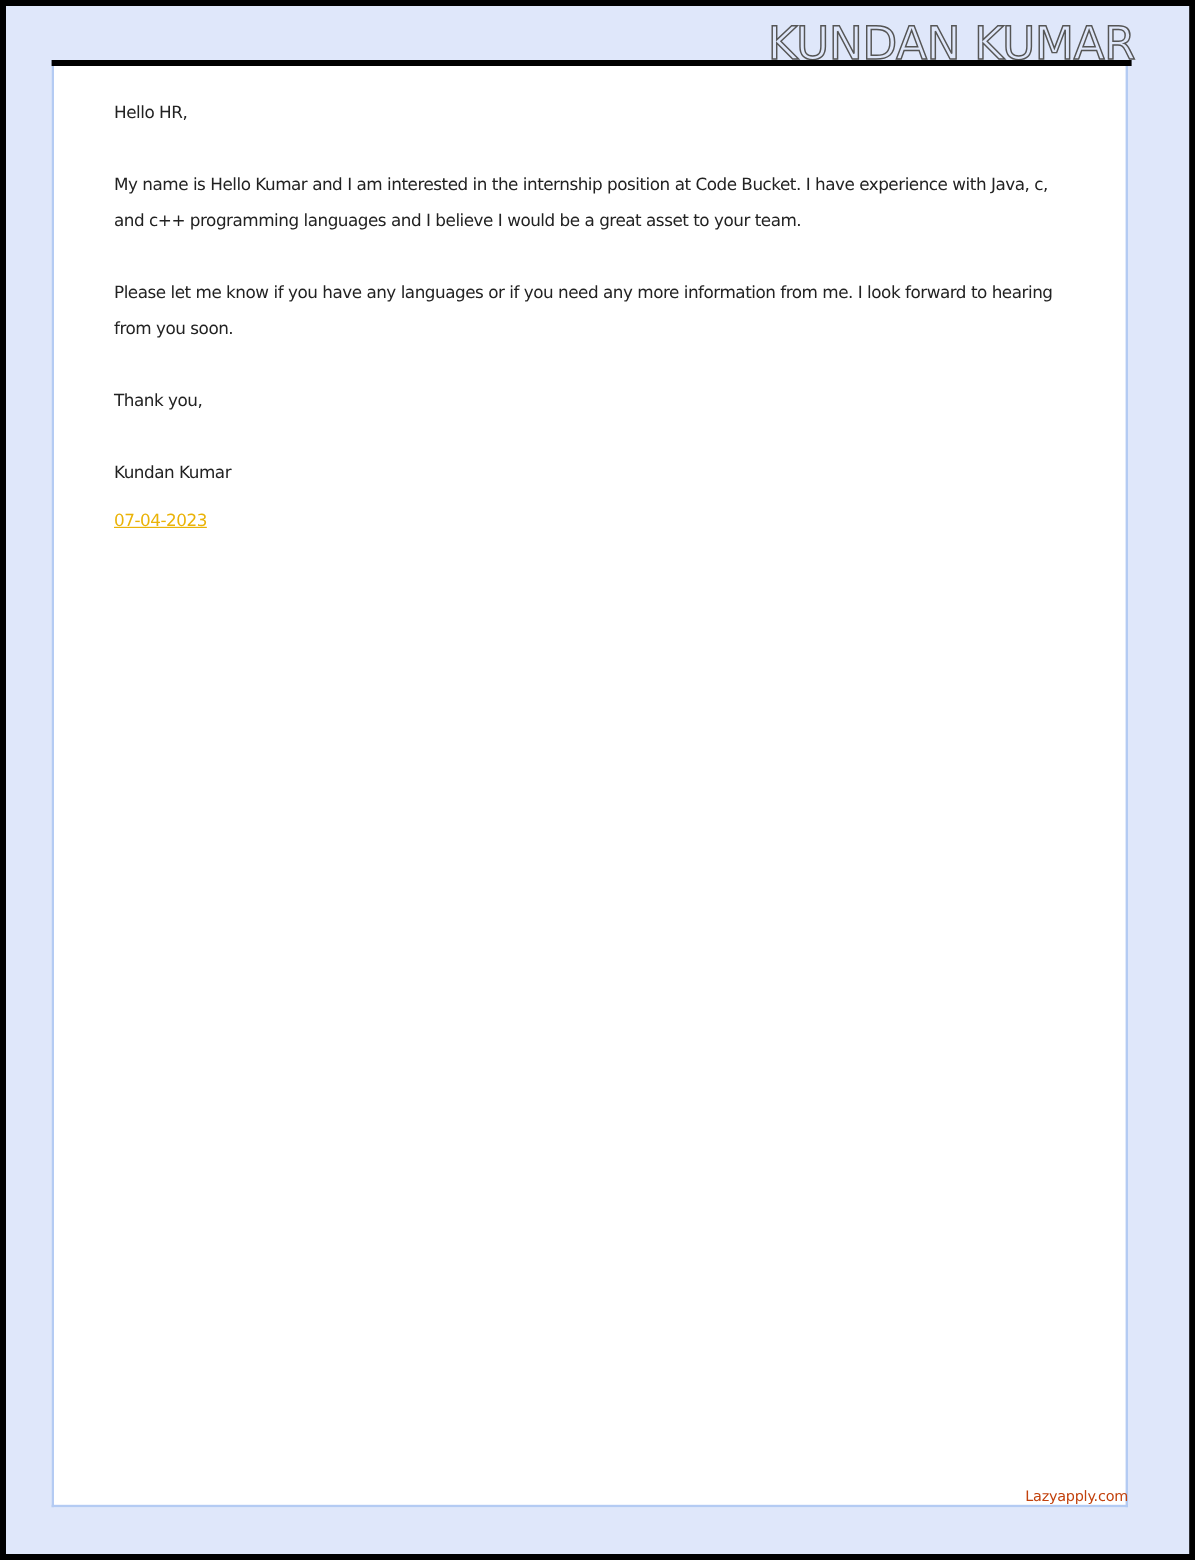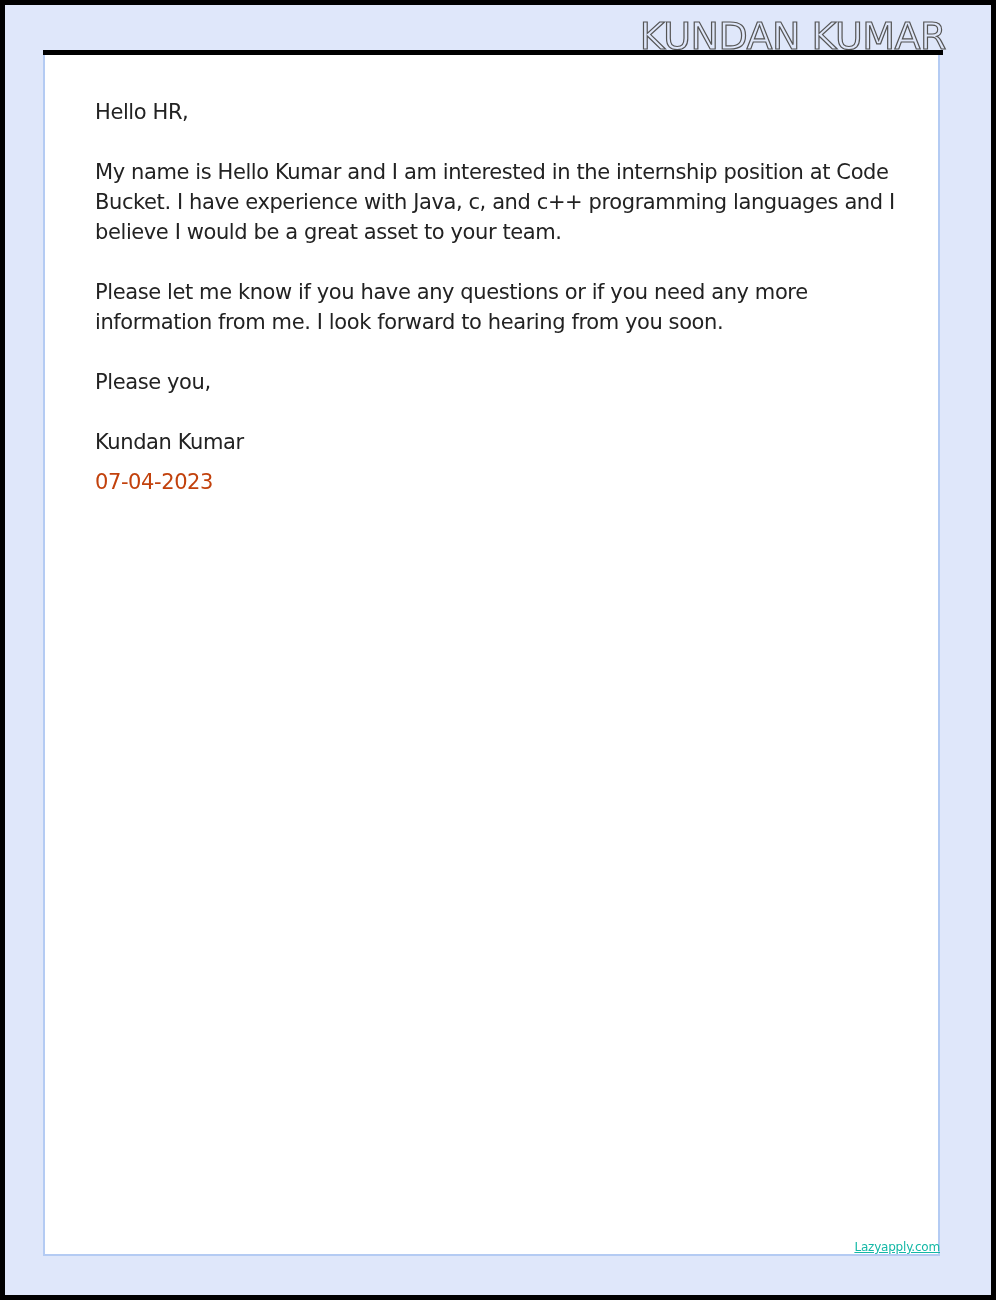--- a/index.html
+++ b/index.html
@@ -29,43 +29,43 @@
     border-left: 2px solid #b4cbf3;
     border-right: 2px solid #b4cbf3;
     border-bottom: 2px solid #b4cbf3;
     box-sizing: border-box;
   }
   .topbar {
     position: absolute; left: 43px; top: 50px;
     width: 900px; height: 5px; background: #000;
   }
   .letter {
-    position: absolute; left: 95px; top: 97px;
+    position: absolute; left: 95px; top: 79px;
     width: 800px;
-    font-size: 21px; line-height: 30px; color: #222;
+    font-size: 14px; line-height: 30px; color: #222;
     letter-spacing: -0.4px;
   }
   .letter p { margin: 0 0 30px 0; }
   .letter p.sig { margin-bottom: 10px; }
-  .date { color: #c2410c; }
+  .date { color: #eab308; text-decoration: underline; }
   .footer {
     position: absolute; right: 56px; top: 1240px;
-    font-size: 12px; color: #14b8a6; letter-spacing: -0.2px; text-decoration: underline;
+    font-size: 12px; color: #c2410c; letter-spacing: -0.2px;
   }
 </style>
 </head>
 <body>
 
 <div class="frame"></div>
 <div class="name-header">KUNDAN KUMAR</div>
 <div class="paper"></div>
 <div class="topbar"></div>
 
 <div class="letter">
   <p>Hello HR,</p>
   <p>My name is Hello Kumar and I am interested in the internship position at Code Bucket. I have experience with Java, c, and c++ programming languages and I believe I would be a great asset to your team.</p>
-  <p>Please let me know if you have any questions or if you need any more information from me. I look forward to hearing from you soon.</p>
-  <p>Please you,</p>
+  <p>Please let me know if you have any languages or if you need any more information from me. I look forward to hearing from you soon.</p>
+  <p>Thank you,</p>
   <p class="sig">Kundan Kumar</p>
   <p class="date">07-04-2023</p>
 </div>
 
 <div class="footer">Lazyapply.com</div>
 
 </body></html>

